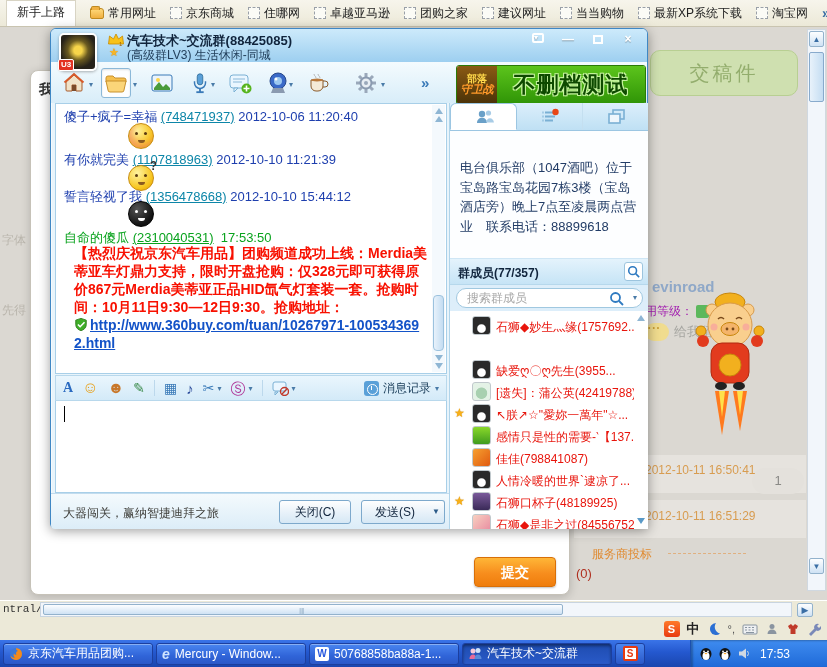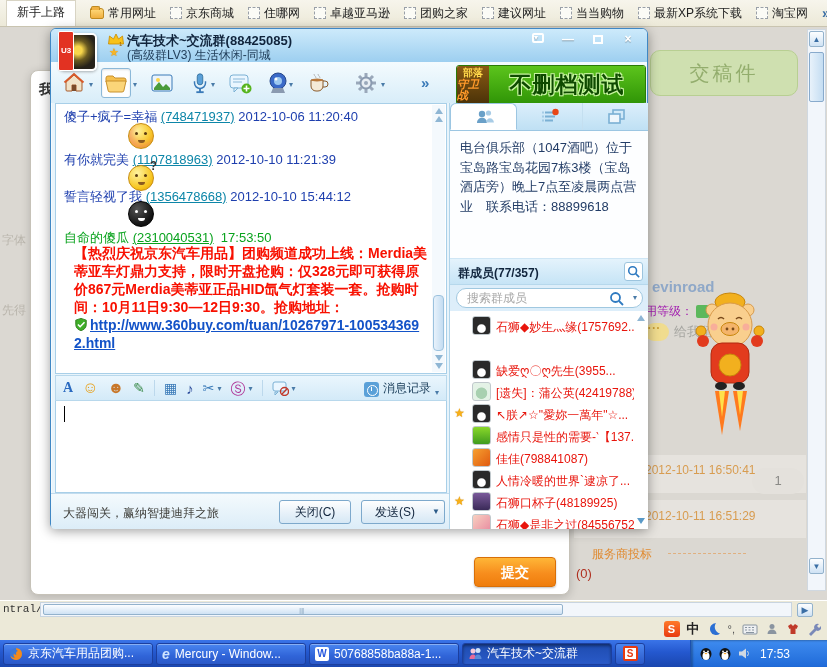--- a/index.html
+++ b/index.html
@@ -64,38 +64,38 @@
   .s-logo{width:15px;height:15px;background:#fff;border:2px solid #e83a10;border-radius:2px;color:#e83a10;font-weight:bold;font-size:10px;text-align:center;line-height:11px;}
   .tray{position:absolute;right:0;top:0;width:137px;height:27px;background:linear-gradient(#3f8cf0,#1f6ad8);border-left:1px solid #1a50b0;box-shadow:inset 2px 1px 2px rgba(0,0,0,.25);display:flex;align-items:center;gap:5px;padding:0 8px;}
   .tray-time{color:#fff;font-size:12px;margin-left:4px;}
   .ie-e{font-style:italic;font-weight:bold;font-size:14px;color:#cfe4ff;}
   .word-ic{width:14px;height:14px;background:#fff;border-radius:2px;color:#2a5adf;font-weight:bold;font-size:10px;text-align:center;line-height:14px;}
 
   
   .qqwin{position:absolute;left:50px;top:28px;width:598px;height:500px;background:#e8f4fb;border:1px solid #3f87c4;border-radius:6px 6px 4px 4px;box-shadow:0 3px 12px rgba(0,0,0,.38),inset 0 0 0 1px rgba(255,255,255,.55);}
   .qq-titlebar{position:absolute;left:0;top:0;width:100%;height:33px;background:linear-gradient(#cdeafb,#9dcff0);border-radius:5px 5px 0 0;}
   .gavatar{position:absolute;left:8px;top:4px;width:38px;height:38px;border:2px solid #fff;border-radius:5px;background:radial-gradient(circle at 50% 45%,#f7d54a 16%,#6a5a20 40%,#26221a 70%);box-shadow:0 1px 3px rgba(0,0,0,.3);z-index:3;}
-  .u3tag{position:absolute;left:-3px;bottom:-2px;background:#e23222;color:#fff;font-size:8px;font-weight:bold;padding:14px 2px;border:1px solid #fff;border-radius:2px;line-height:10px;}
+  .u3tag{position:absolute;left:-3px;bottom:-2px;background:#e23222;color:#fff;font-size:8px;font-weight:bold;padding:0 2px;border:1px solid #fff;border-radius:2px;line-height:10px;}
   .qq-title{position:absolute;left:76px;top:3px;font-size:13px;font-weight:bold;color:#10243c;}
   .qq-subtitle{position:absolute;left:76px;top:18px;font-size:12px;color:#23405c;}
   .crown{position:absolute;left:56px;top:4px;}
   .tstar{position:absolute;left:58px;top:17px;color:#f5b52a;font-size:11px;text-shadow:0 0 1px #b87a10;}
   .winbtns{position:absolute;right:8px;top:3px;display:flex;gap:8px;}
   .wb{width:22px;height:16px;color:#fff;font-size:12px;font-weight:bold;text-align:center;line-height:15px;text-shadow:0 1px 1px rgba(0,0,0,.3);}
   .panelbox{display:inline-block;width:12px;height:10px;border:2px solid #fff;border-radius:2px;position:relative;}
   .panelbox::after{content:"▾";position:absolute;left:0px;top:-5px;font-size:8px;color:#fff;}
   .maxbox{display:inline-block;width:10px;height:9px;border:2px solid #fff;margin-top:3px;}
 
   .qq-toolbar{position:absolute;left:0;top:33px;width:100%;height:41px;background:linear-gradient(#f4fbfe,#d8edf9);}
   .tic{position:absolute;top:6px;width:30px;height:30px;display:flex;align-items:center;justify-content:center;border-radius:3px;}
   .tic.pressed{background:#fdfeff;border:1px solid #8bb8d8;box-shadow:inset 0 1px 2px rgba(0,0,0,.12);}
   .tdrop{position:absolute;top:18px;font-size:8px;color:#4a7ba8;}
   .tmore{position:absolute;left:370px;top:12px;color:#3a7ab8;font-size:15px;font-weight:bold;}
   .banner{position:absolute;left:405px;top:3px;width:190px;height:40px;border-radius:3px;overflow:hidden;display:flex;border:1px solid #2a7a06;}
-  .banner-logo{width:32px;background:linear-gradient(#8a5a14,#4a3208);display:flex;flex-direction:column;align-items:center;justify-content:center;line-height:1.05;}
+  .banner-logo{width:40px;background:linear-gradient(#8a5a14,#4a3208);display:flex;flex-direction:column;align-items:center;justify-content:center;line-height:1.05;}
   .banner-logo .l1{color:#ffd84a;font-size:10px;font-weight:bold;}
   .banner-logo .l2{color:#ff9a2a;font-size:11px;font-weight:bold;font-style:italic;}
   .banner-main{flex:1;background:linear-gradient(#5cc41c,#2f9406);color:#0e4a00;font-weight:bold;font-size:22px;text-align:center;line-height:38px;letter-spacing:1px;text-shadow:1px 1px 0 #c8f5a0,-1px -1px 0 #c8f5a0,1px -1px 0 #c8f5a0,-1px 1px 0 #c8f5a0;}
 
   
   .chatview{position:absolute;left:4px;top:74px;width:392px;height:271px;background:#fff;border:1px solid #a8cfe8;overflow:hidden;}
   .msgline{position:absolute;left:8px;white-space:nowrap;font-size:13px;}
   .mname{color:#1e3fae;}
   .muin{color:#0d86a8;text-decoration:underline;}
   .mtime{color:#1e3fae;}
@@ -119,41 +119,41 @@
   .tri.up{border-bottom:6px solid #8fb6d4;}
   .tri.dn{border-top:6px solid #8fb6d4;}
   .cthumb{position:absolute;left:1px;top:190px;width:11px;height:56px;background:linear-gradient(90deg,#e8f2fb,#c4ddf2);border:1px solid #9cc2de;border-radius:4px;}
   .cs-top{position:absolute;top:1px;left:0;width:13px;}
   .cs-bot{position:absolute;bottom:1px;left:0;width:13px;}
 
   .fmtbar{position:absolute;left:4px;top:346px;width:392px;height:26px;background:linear-gradient(#eaf6fd,#d3eaf8);border:1px solid #b8d8ec;display:flex;align-items:center;gap:9px;padding:0 7px;}
   .fic{font-size:14px;color:#3a7ab8;line-height:1;}
   .fsep{width:1px;height:16px;background:#bcd8ec;}
   .fdrop{font-size:8px;color:#4a7ba8;margin-left:-6px;}
-  .history{margin-left:auto;display:flex;align-items:flex-end;gap:4px;color:#20435f;font-size:12px;padding-left:28px;}
+  .history{margin-left:auto;display:flex;align-items:center;gap:4px;color:#20435f;font-size:12px;padding-left:28px;}
   .clock-ic{width:15px;height:15px;background:#5aa0d8;border-radius:3px;position:relative;}
   .clock-ic::before{content:"";position:absolute;left:3px;top:3px;width:9px;height:9px;border:1px solid #fff;border-radius:50%;}
   .clock-ic::after{content:"";position:absolute;left:7px;top:5px;width:1px;height:4px;background:#fff;}
 
   .inputarea{position:absolute;left:4px;top:372px;width:392px;height:92px;background:#fff;border:1px solid #a8cfe8;border-top:none;}
   .caret{position:absolute;left:8px;top:5px;width:1px;height:16px;background:#000;}
 
   .qq-footer{position:absolute;left:0;top:464px;width:100%;height:36px;background:linear-gradient(#f4fafd,#dcedf8);border-top:1px solid #c2dcee;border-radius:0 0 4px 4px;}
   .foot-ad{position:absolute;left:12px;top:11px;color:#40403c;font-size:12px;}
   .btn{position:absolute;top:6px;height:24px;background:linear-gradient(#fefefe,#e7f1f9 55%,#d6e8f5);border:1px solid #7da9cc;border-radius:3px;font-size:12px;color:#10243c;text-align:center;line-height:22px;}
   .btn-close{left:228px;width:72px;}
   .btn-send{left:310px;width:68px;border-radius:3px 0 0 3px;}
   .btn-send-caret{left:377px;width:17px;border-radius:0 3px 3px 0;border-left:none;font-size:8px;color:#2a5a88;}
 
   
   .rpanel{position:absolute;left:398px;top:74px;width:199px;height:426px;background:#eef6fc;border-left:1px solid #b0d4ea;}
   .rtabs{position:absolute;left:0;top:0;width:100%;height:28px;background:linear-gradient(#dceffb,#bfe0f4);border-bottom:1px solid #9cc6e2;display:flex;}
   .rtab{flex:1;display:flex;align-items:center;justify-content:center;border-right:1px solid #c4dff0;}
   .rtab.active{background:#fff;border:1px solid #9cc6e2;border-bottom:1px solid #fff;border-radius:6px 6px 0 0;}
-  .announce{position:absolute;left:0;top:28px;width:100%;height:128px;background:#fdfeff;padding:7px 10px;color:#223c66;font-size:13px;line-height:1.5;border-bottom:1px solid #cfe6f5;}
+  .announce{position:absolute;left:0;top:28px;width:100%;height:128px;background:#fdfeff;padding:27px 10px;color:#223c66;font-size:13px;line-height:1.5;border-bottom:1px solid #cfe6f5;}
   .mheader{position:absolute;left:0;top:156px;width:100%;height:26px;background:linear-gradient(#e4f3fc,#c6e4f6);border-bottom:1px solid #b6d8ec;}
   .mheader .mtitle{position:absolute;left:8px;top:6px;font-size:12px;font-weight:bold;color:#10243c;}
   .msearch-btn{position:absolute;right:5px;top:3px;width:19px;height:19px;background:#fff;border:1px solid #9cc4de;border-radius:3px;display:flex;align-items:center;justify-content:center;}
   .searchrow{position:absolute;left:0;top:182px;width:100%;height:26px;background:#ddeefa;}
   .searchbox{position:absolute;left:6px;top:3px;width:187px;height:20px;background:#fff;border:1px solid #a0c8e0;border-radius:10px;}
   .searchbox input{position:absolute;left:8px;top:1px;width:140px;height:16px;border:none;outline:none;font-size:12px;color:#0f766e;background:transparent;}
   .searchbox input::placeholder{color:#a8a8a8;}
   .searchbox .mag{position:absolute;right:18px;top:2px;}
   .searchbox .sdrop{position:absolute;right:5px;top:4px;font-size:8px;color:#4a7ba8;}
   .mlist{position:absolute;left:0;top:208px;width:100%;height:218px;background:#fff;overflow:hidden;}

